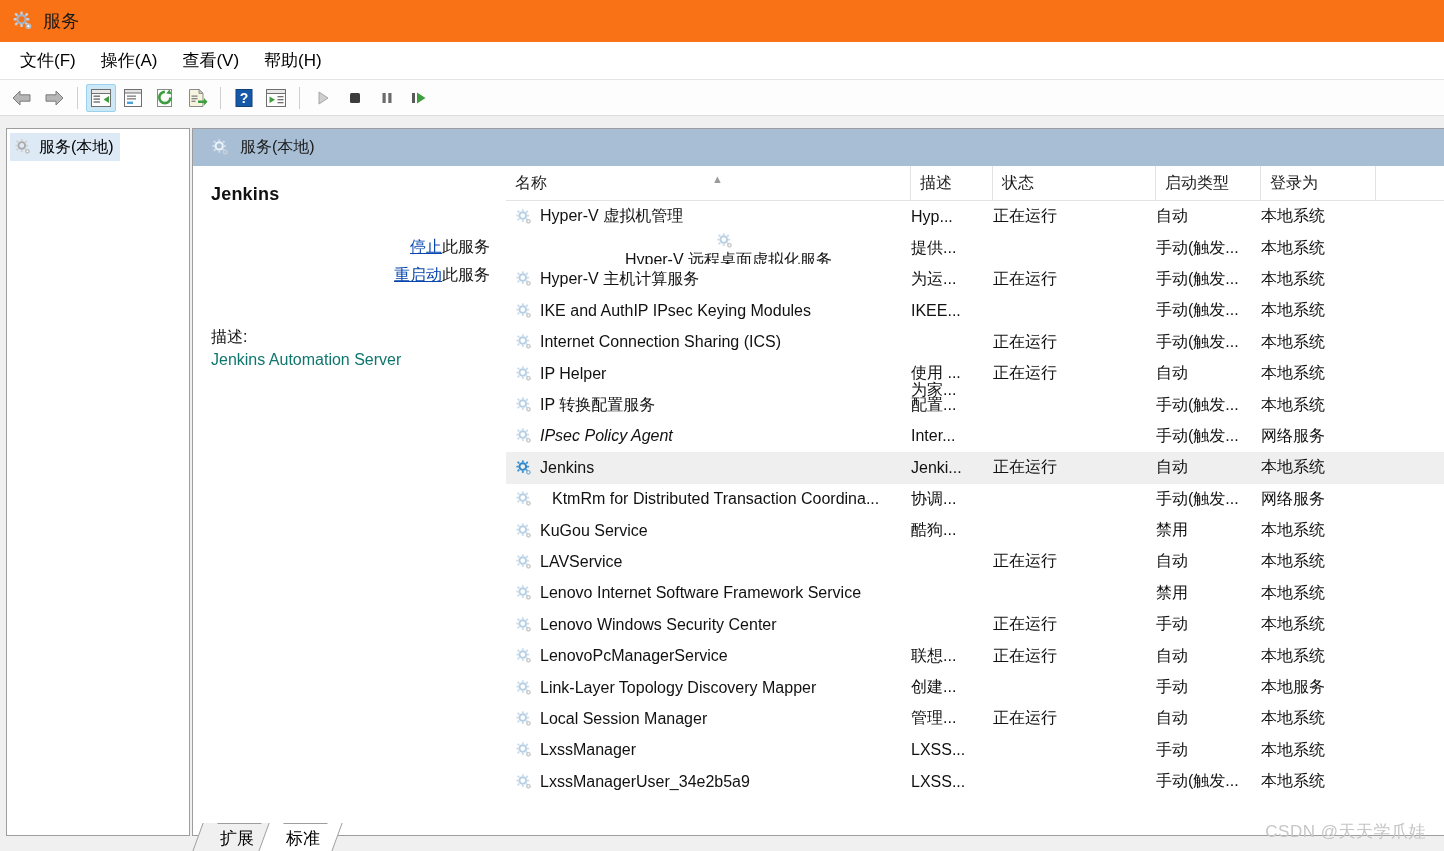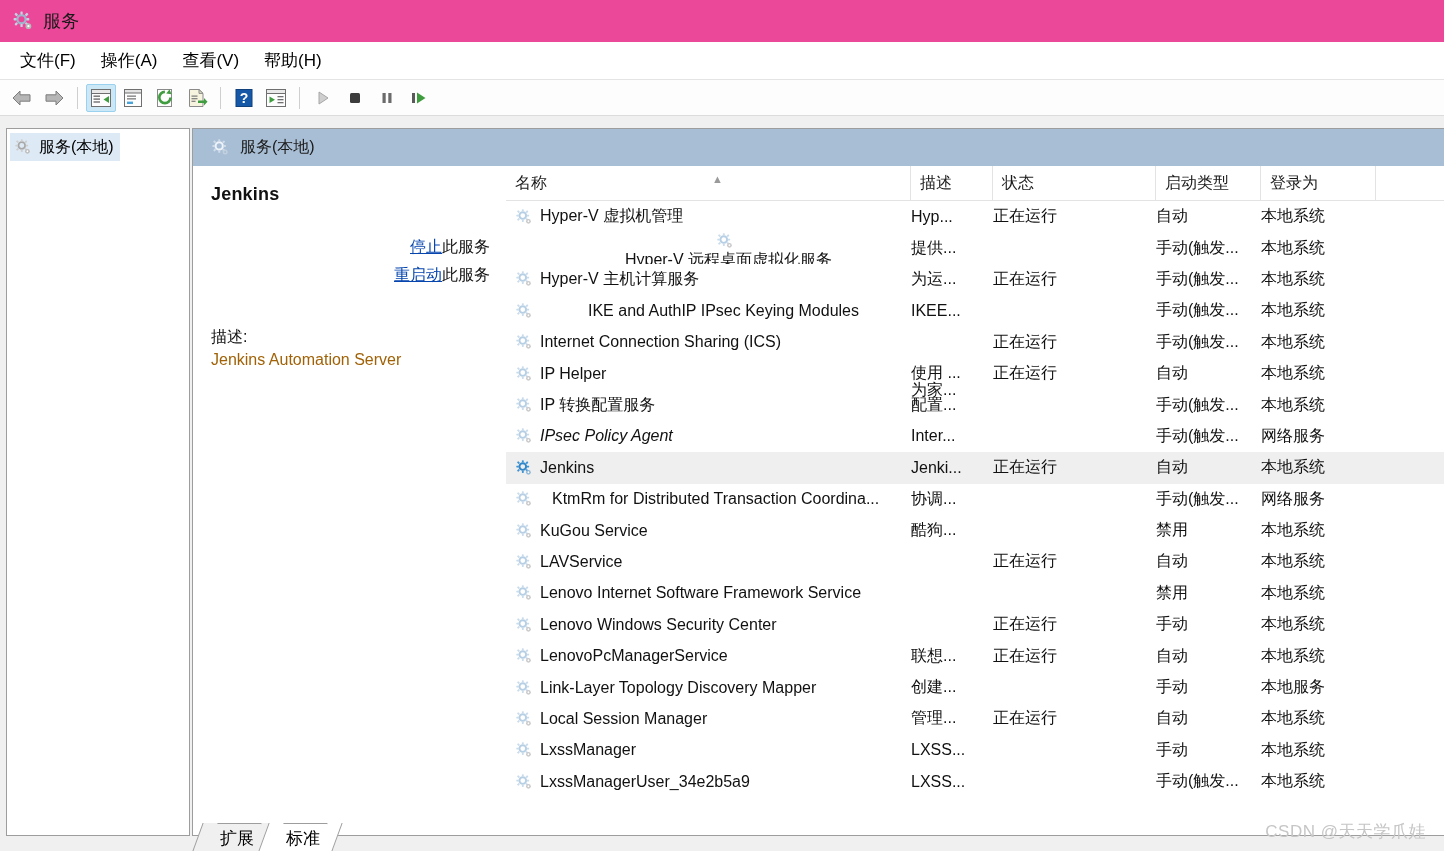--- a/index.html
+++ b/index.html
@@ -15,21 +15,21 @@
   #app {
     position: relative;
     width: 1444px; height: 851px;
     background: #ffffff;
   }
 
   
   .titlebar {
     position: absolute; left: 0; top: 0;
     width: 1444px; height: 42px;
-    background: #ec4899;
+    background: #f97316;
     display: flex; align-items: center;
     padding-left: 12px;
   }
   .titlebar .title-text {
     font-size: 18px; color: #1a1a1a;
     margin-left: 9px; letter-spacing: .2px;
   }
 
   
   .gear {
@@ -151,21 +151,21 @@
   }
   .detail-links { margin-top: 28px; line-height: 1.75; }
   .detail-links .ln {
     font-size: 16px; color: #111; text-align: right;
   }
   .detail-links .lnk {
     color: #0645ad; text-decoration: underline; cursor: pointer;
   }
   .detail-desc { margin-top: 38px; }
   .detail-desc .dd-head { font-size: 16px; color: #111; }
-  .detail-desc .dd-body { font-size: 16px; color: #a16207; margin-top: 3px; }
+  .detail-desc .dd-body { font-size: 16px; color: #0f766e; margin-top: 3px; }
 
   
   .col-divider {
     position: absolute; left: 311px; top: 37px;
     width: 2px; height: 652px;
     background: #ffffff;
   }
 
   
   .list-wrap {
@@ -572,21 +572,21 @@
                   </svg>
                 </span>
                 <span class="nm">Hyper-V 主机计算服务</span>
               </div>
               <div class="cell c-description" style="left: 405px; width: 82px;">为运...</div>
               <div class="cell c-status" style="left: 487px; width: 163px;">正在运行</div>
               <div class="cell c-startup" style="left: 650px; width: 105px;">手动(触发...</div>
               <div class="cell c-logon" style="left: 755px; width: 115px;">本地系统</div>
             </div>
             <div class="row">
-              <div class="cell c-name" style="left: 0px; width: 405px; gap: 48px;">
+              <div class="cell c-name" style="left: 0px; width: 405px;">
                 <span class="gear">
                   <svg width="18" height="18" viewBox="0 0 22 22">
                     <g fill="none" stroke="#b7cfe4" stroke-width="2.4">
                       <circle cx="9.5" cy="9.2" r="4.1"></circle>
                     </g>
                     <g fill="#c9dcec">
                       <rect x="8.4" y="1.4" width="2.3" height="3" rx="0.6"></rect>
                       <rect x="8.4" y="14.1" width="2.3" height="3" rx="0.6"></rect>
                       <rect x="1.6" y="8.1" width="3" height="2.3" rx="0.6"></rect>
                       <rect x="14.3" y="8.1" width="3" height="2.3" rx="0.6"></rect>

